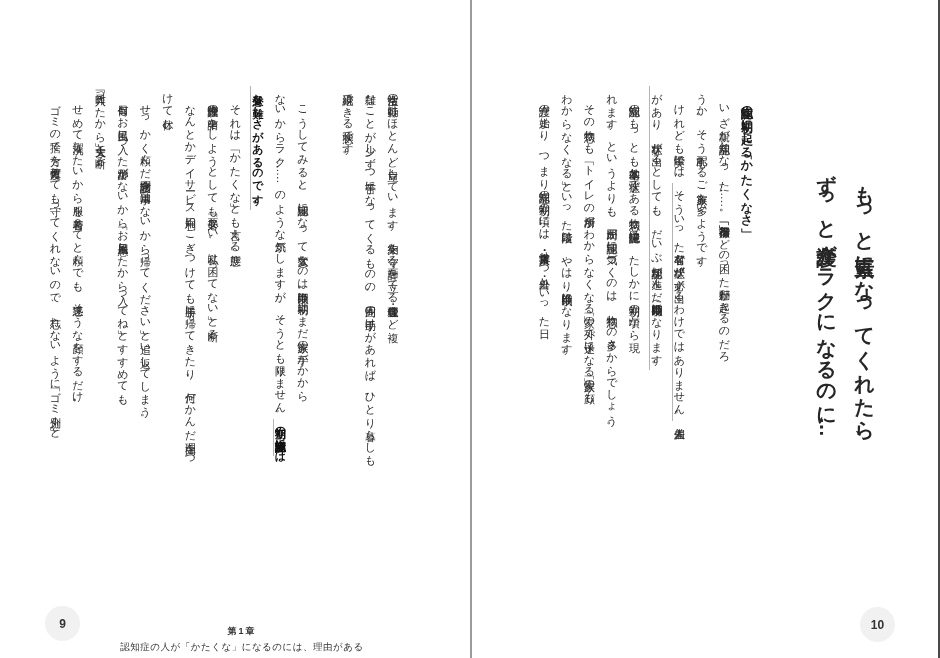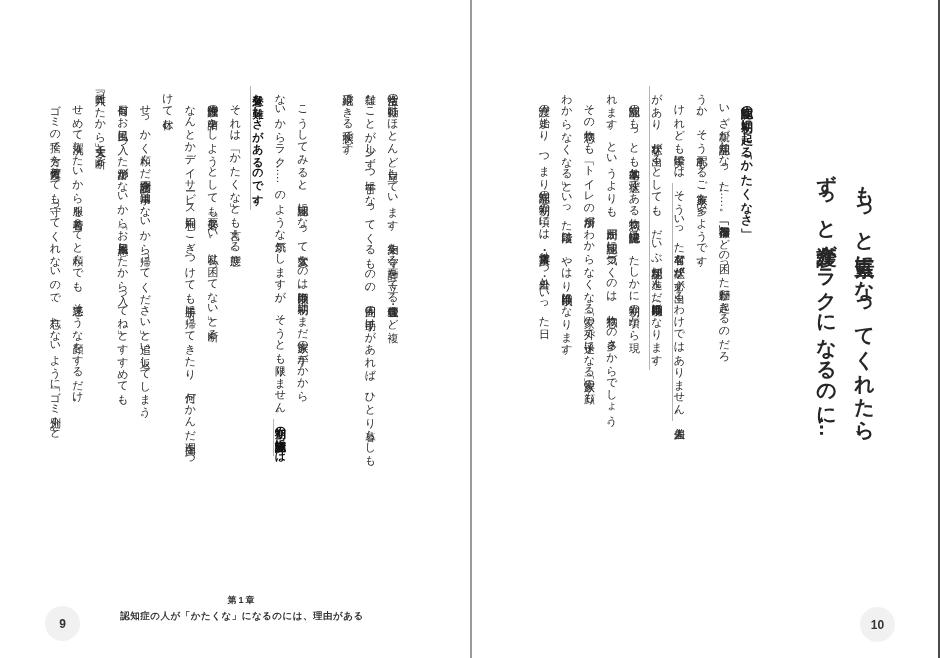--- a/index.html
+++ b/index.html
@@ -24,24 +24,24 @@
   .body-right{left:530px;top:86px;width:228px;height:470px;}
   .body-left{left:42px;top:86px;width:362px;height:470px;}
   .col{width:22.5px;line-height:22.5px;height:470px;white-space:nowrap;}
   .col.indent{padding-top:11px;height:459px;}
   .col.heading{font-family:"Liberation Sans","DejaVu Sans",sans-serif;font-weight:700;font-size:12px;color:#1d1d1d;}
   .col.blank{}
   .em{border-left:1.5px solid #b5b5b5;padding-left:1px;}
   .bold{font-weight:700;color:#111;}
 
   
-  .footer{position:absolute;left:42px;top:594px;width:400px;text-align:center;
+  .footer{position:absolute;left:42px;top:625px;width:400px;text-align:center;
     font-family:"Liberation Sans","DejaVu Sans",sans-serif;color:#333;}
   .footer-chapter{font-size:9px;font-weight:700;letter-spacing:2px;}
-  .footer-title{font-size:9.5px;font-weight:700;letter-spacing:0.5px;margin-top:3px;}
+  .footer-title{font-size:9.5px;font-weight:400;letter-spacing:0.5px;margin-top:3px;}
 
   
   .page-circle{position:absolute;width:35px;height:35px;border-radius:50%;background:#f1f1f1;
     display:flex;align-items:center;justify-content:center;
     font-family:"Liberation Sans","DejaVu Sans",sans-serif;font-size:12px;font-weight:700;color:#333;}
   .circle-left{left:45px;top:606px;}
   .circle-right{left:860px;top:607px;}
 </style>
 </head>
 <body>

